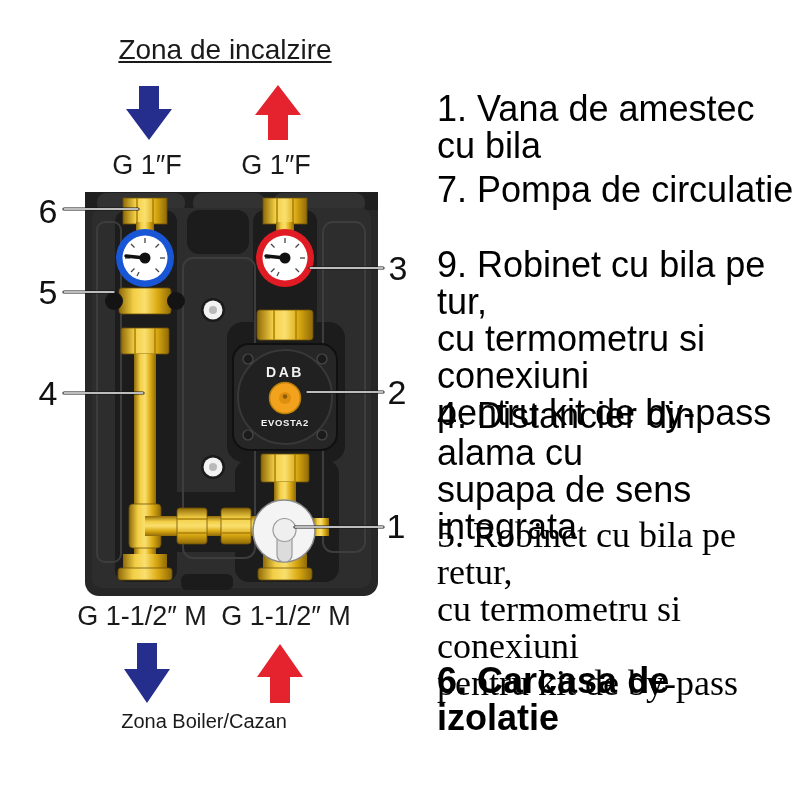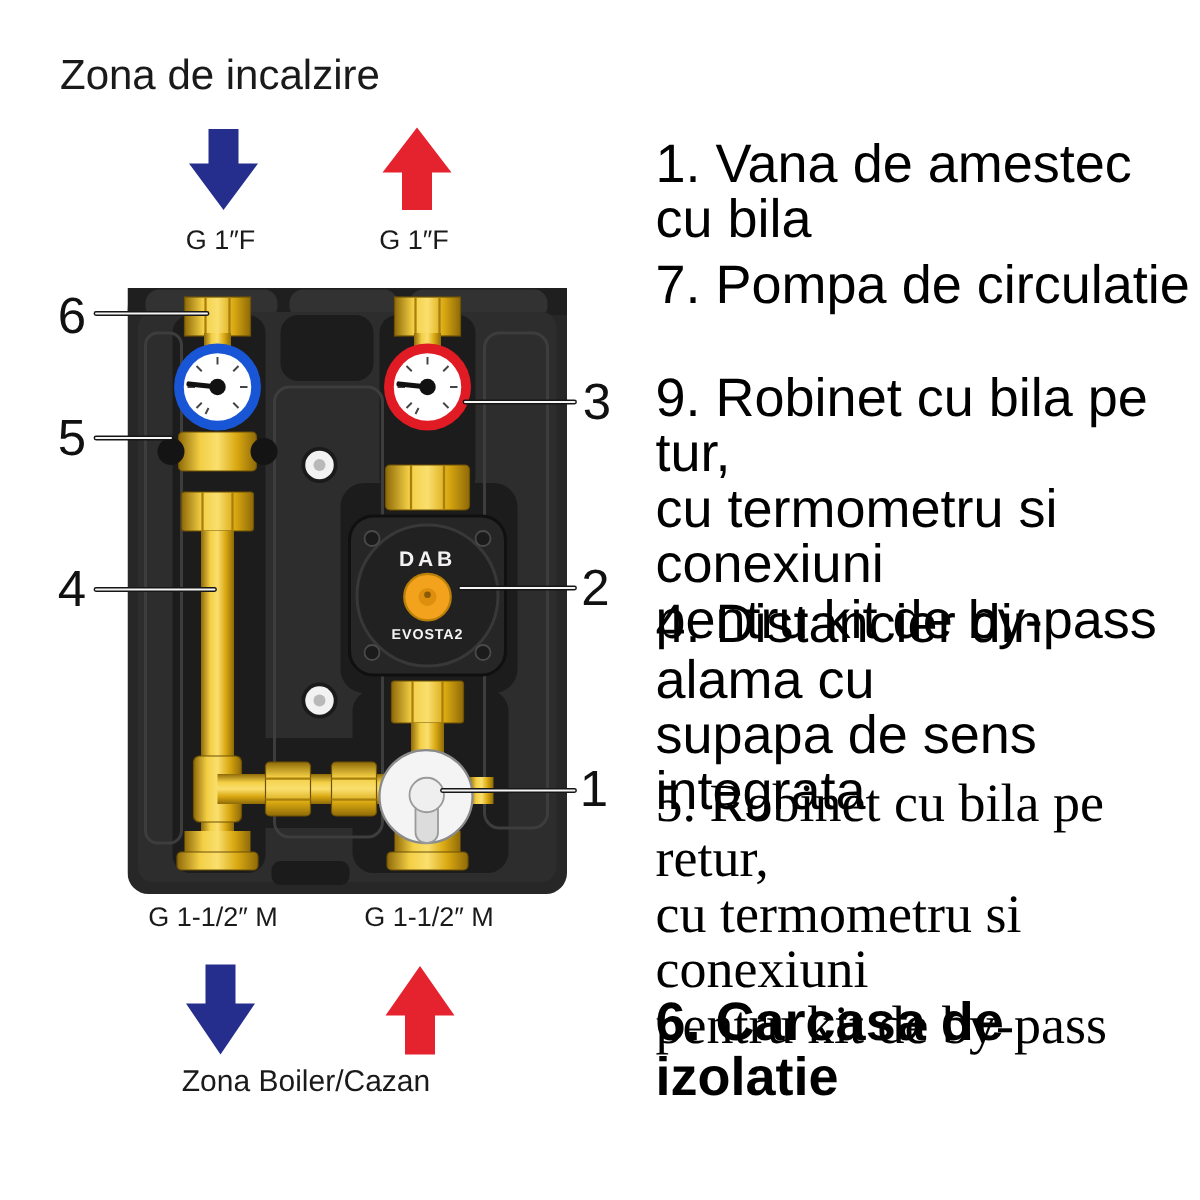--- a/index.html
+++ b/index.html
@@ -2,22 +2,22 @@
 <html><head>
 <meta charset="utf-8">
 <style>
   * { margin:0; padding:0; box-sizing:border-box; }
   html,body { background:#ffffff; }
   .page {
     position:relative; width:800px; height:800px; background:#ffffff;
     font-family:"Liberation Sans", sans-serif; color:#1a1a1a; overflow:hidden;
   }
   .abs { position:absolute; }
-  .top-title { left:40px; top:34px; width:370px; text-align:left; font-size:28px; }
-  .port-label { font-size:18px; width:130px; text-align:center; white-space:nowrap; }
+  .top-title { left:40px; top:34px; width:370px; text-align:center; font-size:28px;text-decoration:underline; }
+  .port-label { font-size:27px; width:130px; text-align:center; white-space:nowrap; }
   .port-tl { left:82px;  top:150px; }
   .port-tr { left:211px; top:150px; }
   .port-bl { left:77px;  top:601px; }
   .port-br { left:221px; top:601px; }
   .bottom-title { left:39px; top:710px; width:330px; text-align:center; font-size:20px; }
   .callout-num { width:44px; text-align:center; font-size:34px; color:#111; line-height:34px; }
   .num-6 { left:26px;  top:194px; }
   .num-5 { left:26px;  top:275px; }
   .num-4 { left:26px;  top:376px; }
   .num-3 { left:376px; top:251px; }

